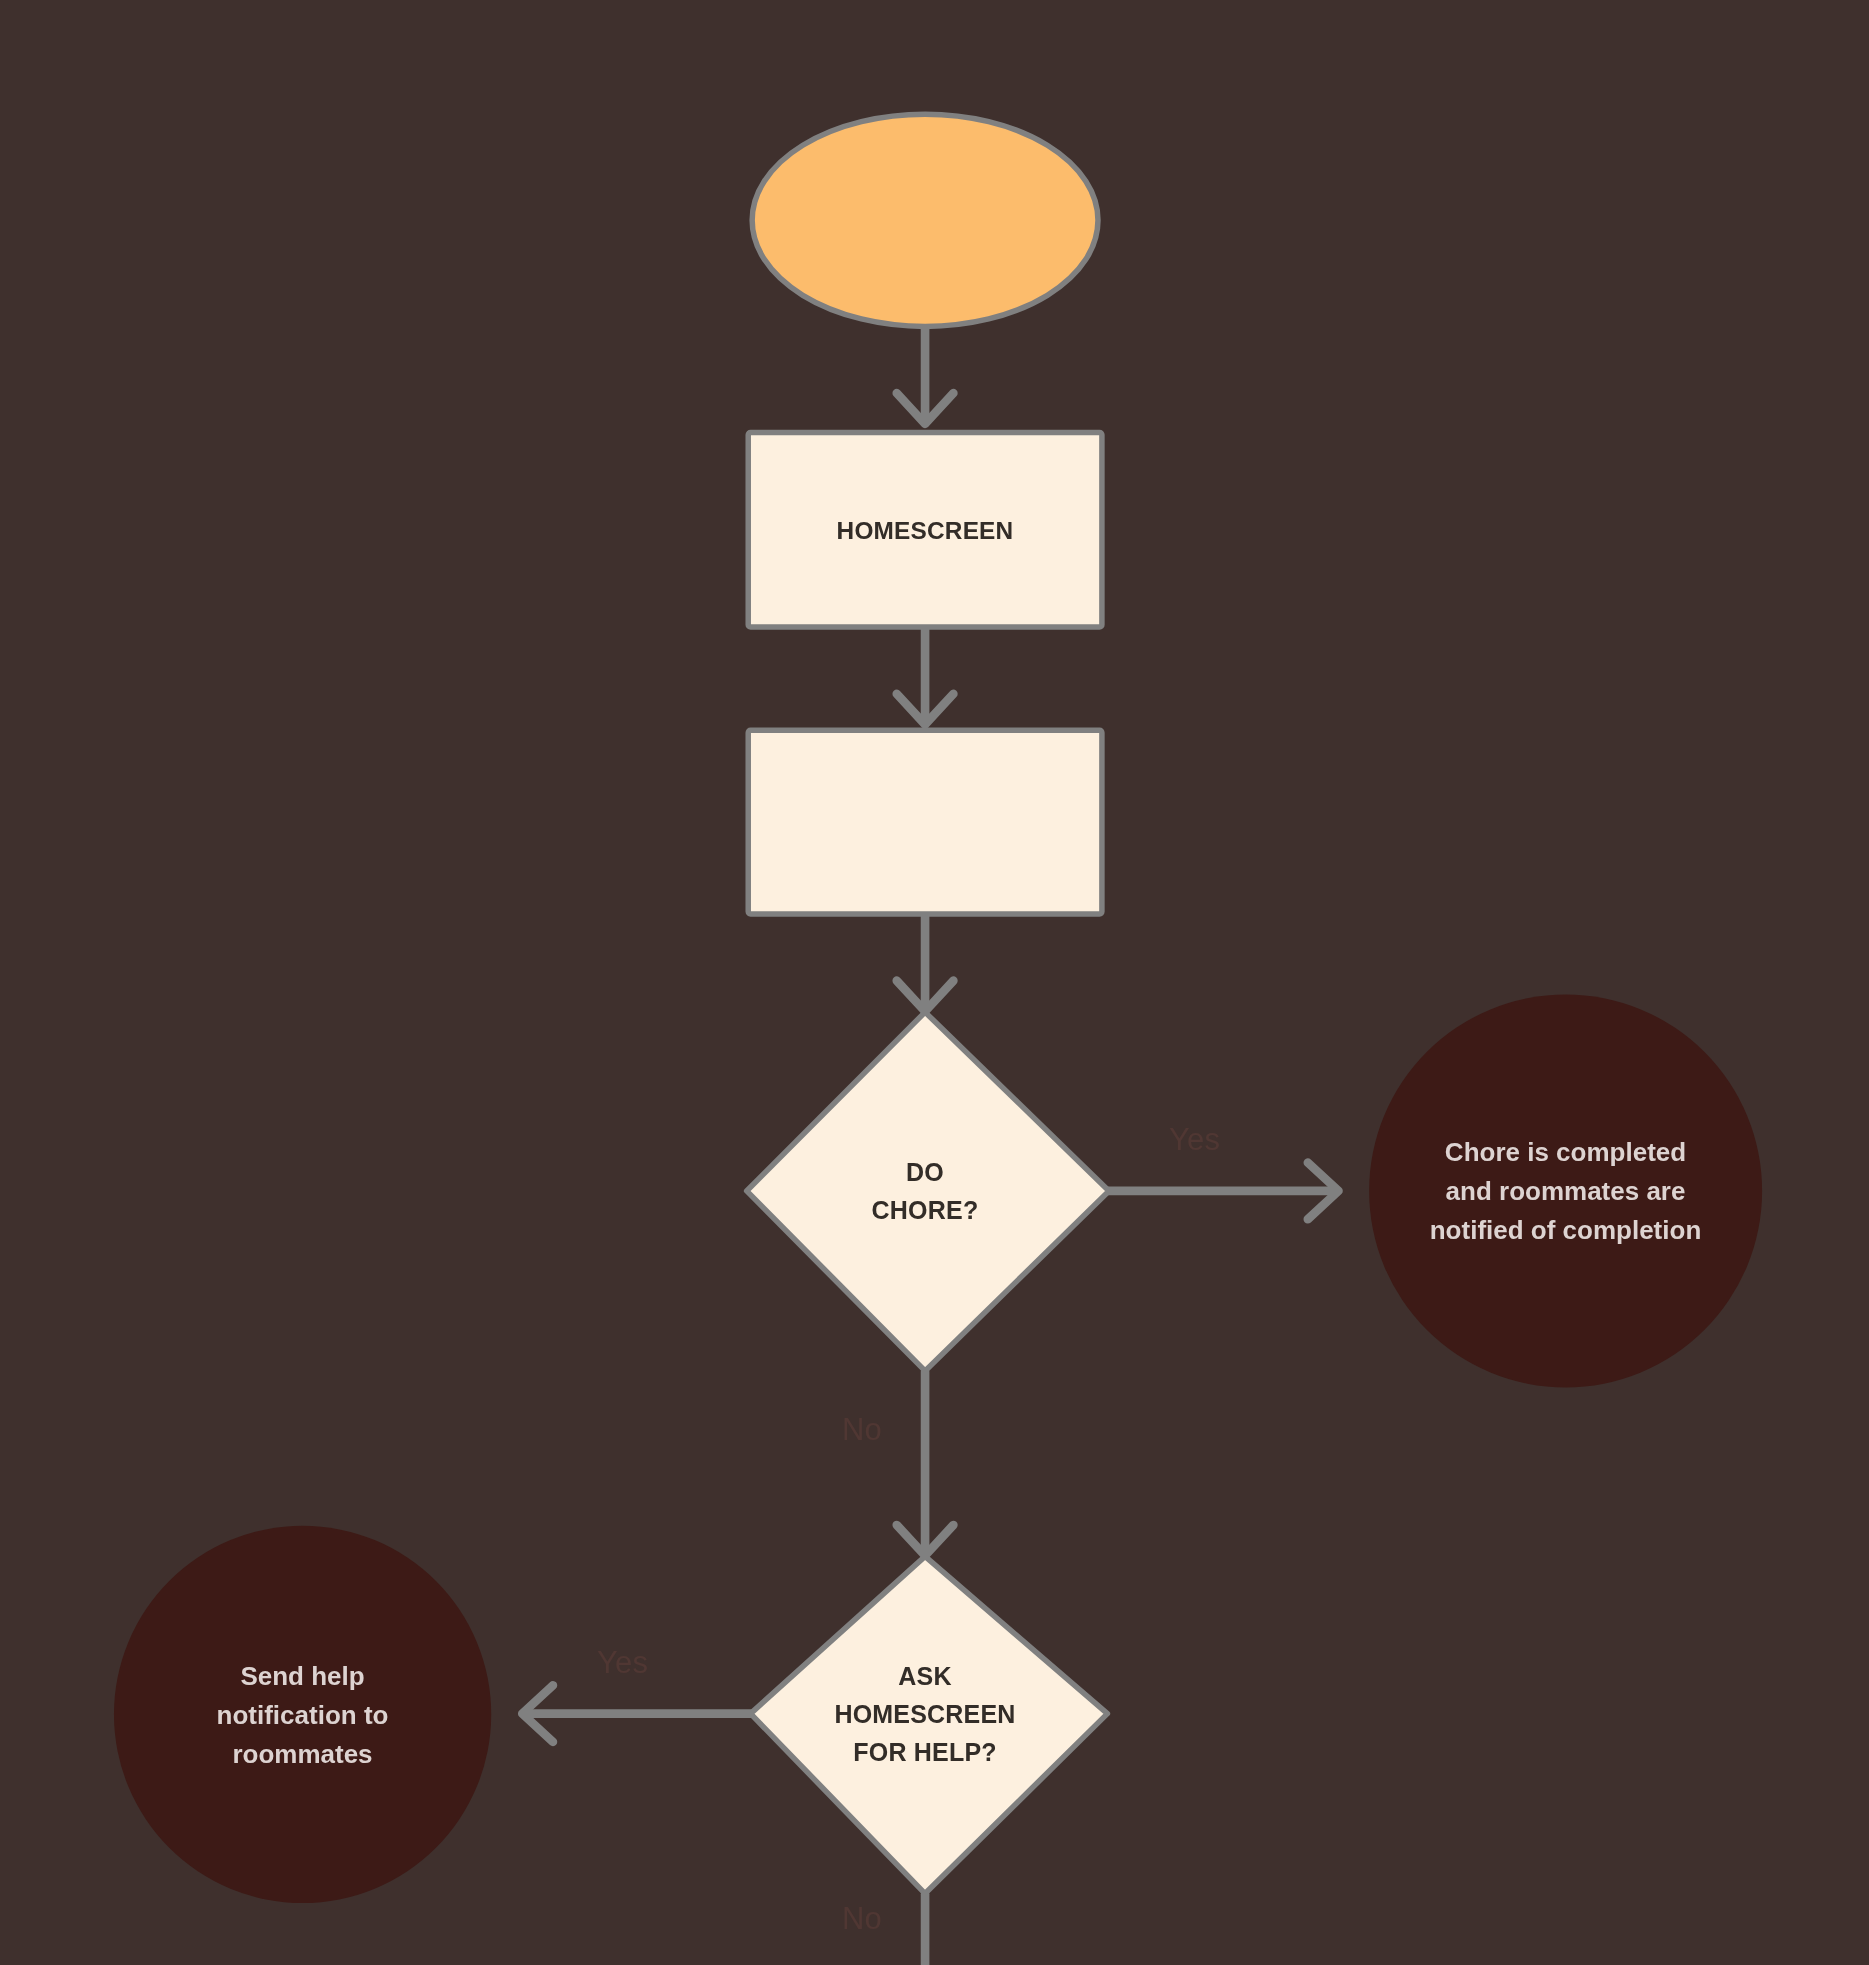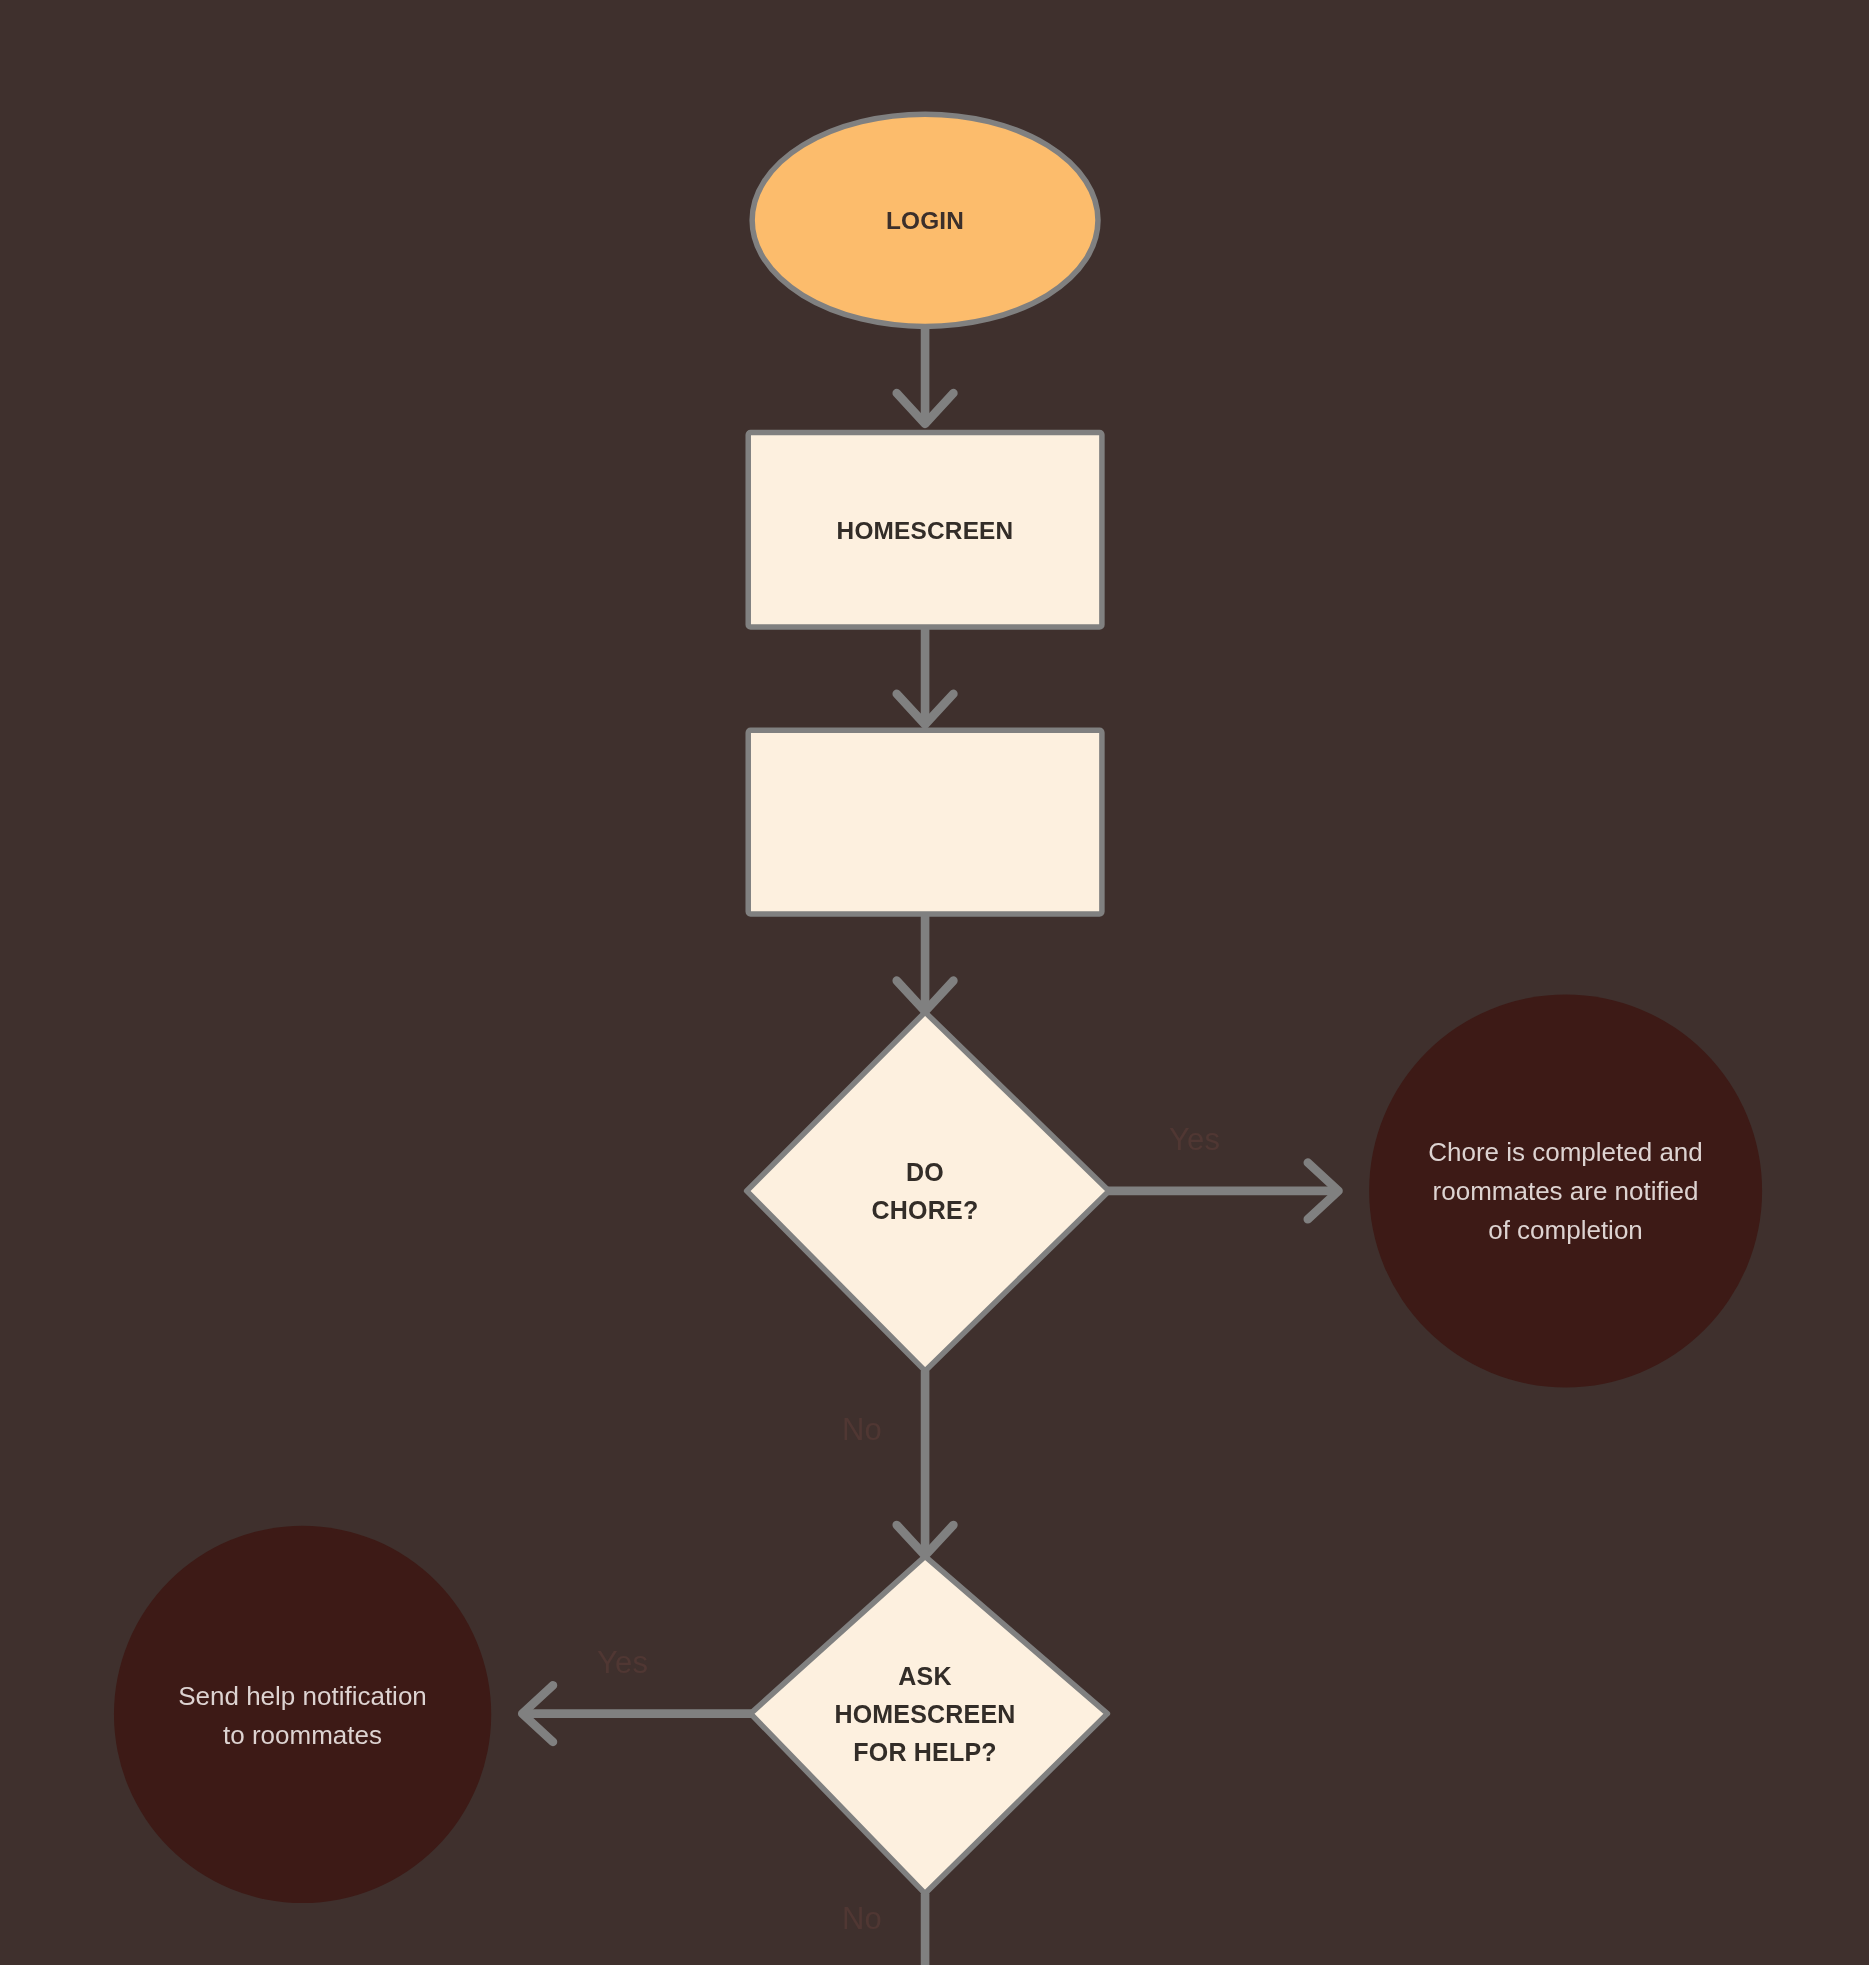--- a/index.html
+++ b/index.html
@@ -50,21 +50,21 @@
   }
   .lbl-decision {
     color: #332D28;
     font-weight: bold;
     font-size: 25px;
     line-height: 1.52;
     letter-spacing: 0.2px;
   }
   .lbl-io {
     color: #DDD3D1;
-    font-weight: normal;
+    font-weight: bold;
     font-size: 26px;
     line-height: 1.50;
   }
   .edge-label {
     position: absolute;
     color: #503733;
     font-size: 31px;
     font-weight: normal;
     letter-spacing: 0.2px;
     pointer-events: none;
@@ -125,21 +125,20 @@
 
     <ellipse cx="3984" cy="3030" rx="500" ry="500" fill="#3D1A16"></ellipse>
 
     <polygon points="2354,3960 2818,4360 2354,4818 1910,4360" fill="#FDF0DF" stroke="#808080" stroke-width="14" stroke-linejoin="round"></polygon>
 
     <ellipse cx="770" cy="4362" rx="480" ry="480" fill="#3D1A16"></ellipse>
 
     <ellipse cx="2354" cy="5480" rx="440" ry="200" fill="#FCBC6C" stroke="#808080" stroke-width="14"></ellipse>
   </svg>
 
-  <div class="node-label lbl-terminal" style="left:752px; top:181px; width:346px; height:79px;">LOGIN</div>
 
   <div class="node-label lbl-process" style="left:748px; top:491px; width:354px; height:79px;">HOMESCREEN</div>
 
 
   <div class="node-label lbl-decision" style="left:768px; top:1132px; width:314px; height:118px;">DO
 CHORE?</div>
 
   <div class="node-label lbl-io" style="left:1428px; top:1073px; width:275px; height:236px;">Chore is completed and roommates are notified of completion</div>
 
   <div class="node-label lbl-decision" style="left:768px; top:1635px; width:314px; height:157px;">ASK

